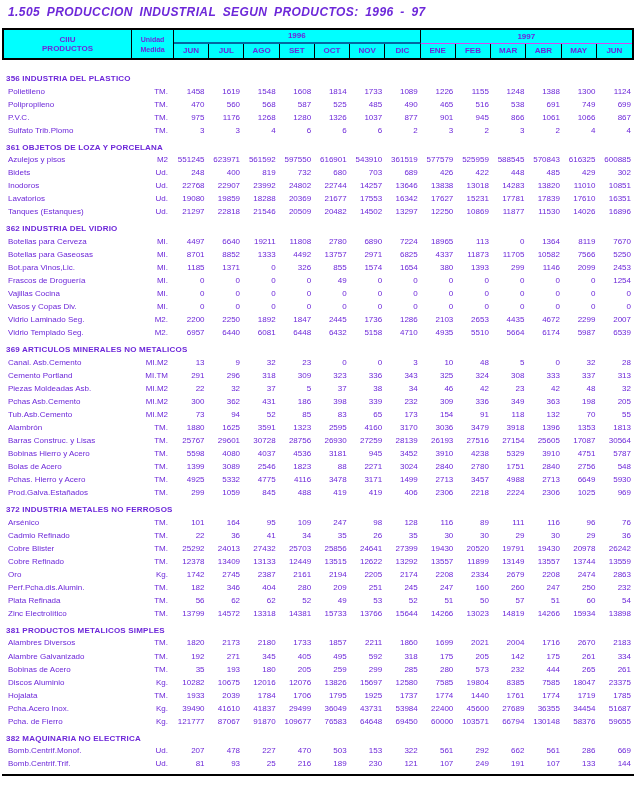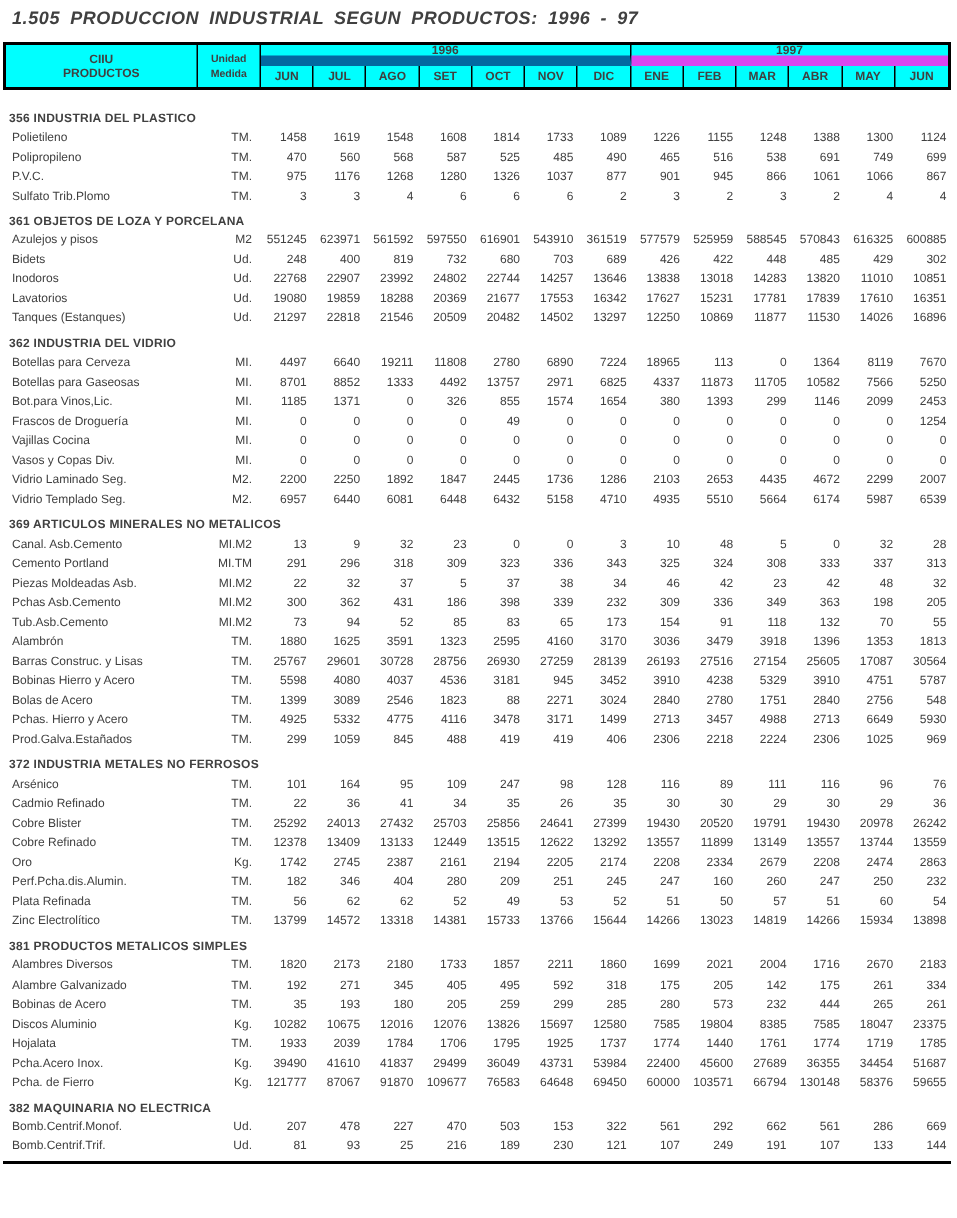--- a/index.html
+++ b/index.html
@@ -1,29 +1,29 @@
 <!DOCTYPE html>
 <html><head>
 <meta charset="utf-8">
 <style>
   html,body{margin:0;padding:0;background:#fff;}
   .page{position:relative;width:638px;height:812px;background:#ffffff;
-        font-family:"Liberation Sans",sans-serif;color:#404040;overflow:hidden;}
+        font-family:"Liberation Sans",sans-serif;color:#6d28d9;overflow:hidden;}
   .title{position:absolute;left:8px;top:5px;font-size:12px;font-weight:bold;
          font-style:italic;letter-spacing:.4px;word-spacing:3px;white-space:nowrap;}
   
   .thead{position:absolute;left:2px;top:28px;width:632px;box-sizing:border-box;
          display:grid;grid-template-columns:128px 42px repeat(13,1fr);
          grid-template-rows:14px 14px;background:#00ffff;border:2px solid #000;}
   .th{display:flex;align-items:center;justify-content:center;font-weight:bold;
       font-size:8px;box-sizing:border-box;line-height:1;}
   .th-ciiu{grid-column:1;grid-row:1/3;flex-direction:column;gap:1px;border-right:1px solid #000;}
   .th-unidad{grid-column:2;grid-row:1/3;flex-direction:column;gap:3px;font-size:7px;border-right:1px solid #000;}
-  .th-y1996{grid-column:3/10;grid-row:1;border-right:1px solid #000;border-bottom:7px solid #0369a1;}
-  .th-y1997{grid-column:10/16;grid-row:1;border-bottom:7px solid #d946ef;}
+  .th-y1996{grid-column:3/10;grid-row:1;border-right:1px solid #000;border-bottom:2px solid #0369a1;}
+  .th-y1997{grid-column:10/16;grid-row:1;border-bottom:1px solid #d946ef;}
   .th.month{grid-row:2;}
   .th.month.sep{border-right:1px solid #000;}
   
   .tbody{position:absolute;left:2px;top:58px;width:632px;padding-top:11px;box-sizing:border-box;}
   .section-heading{height:13.1px;margin-top:3px;display:flex;align-items:center;
                    font-weight:bold;font-size:8px;padding-left:4px;white-space:nowrap;letter-spacing:.2px;}
   .row{display:grid;grid-template-columns:128px 42px repeat(13,1fr);
        height:13.1px;font-size:8px;align-items:center;line-height:1;}
   .cell{box-sizing:border-box;white-space:nowrap;overflow:visible;}
   .cell.name{padding-left:6px;}

